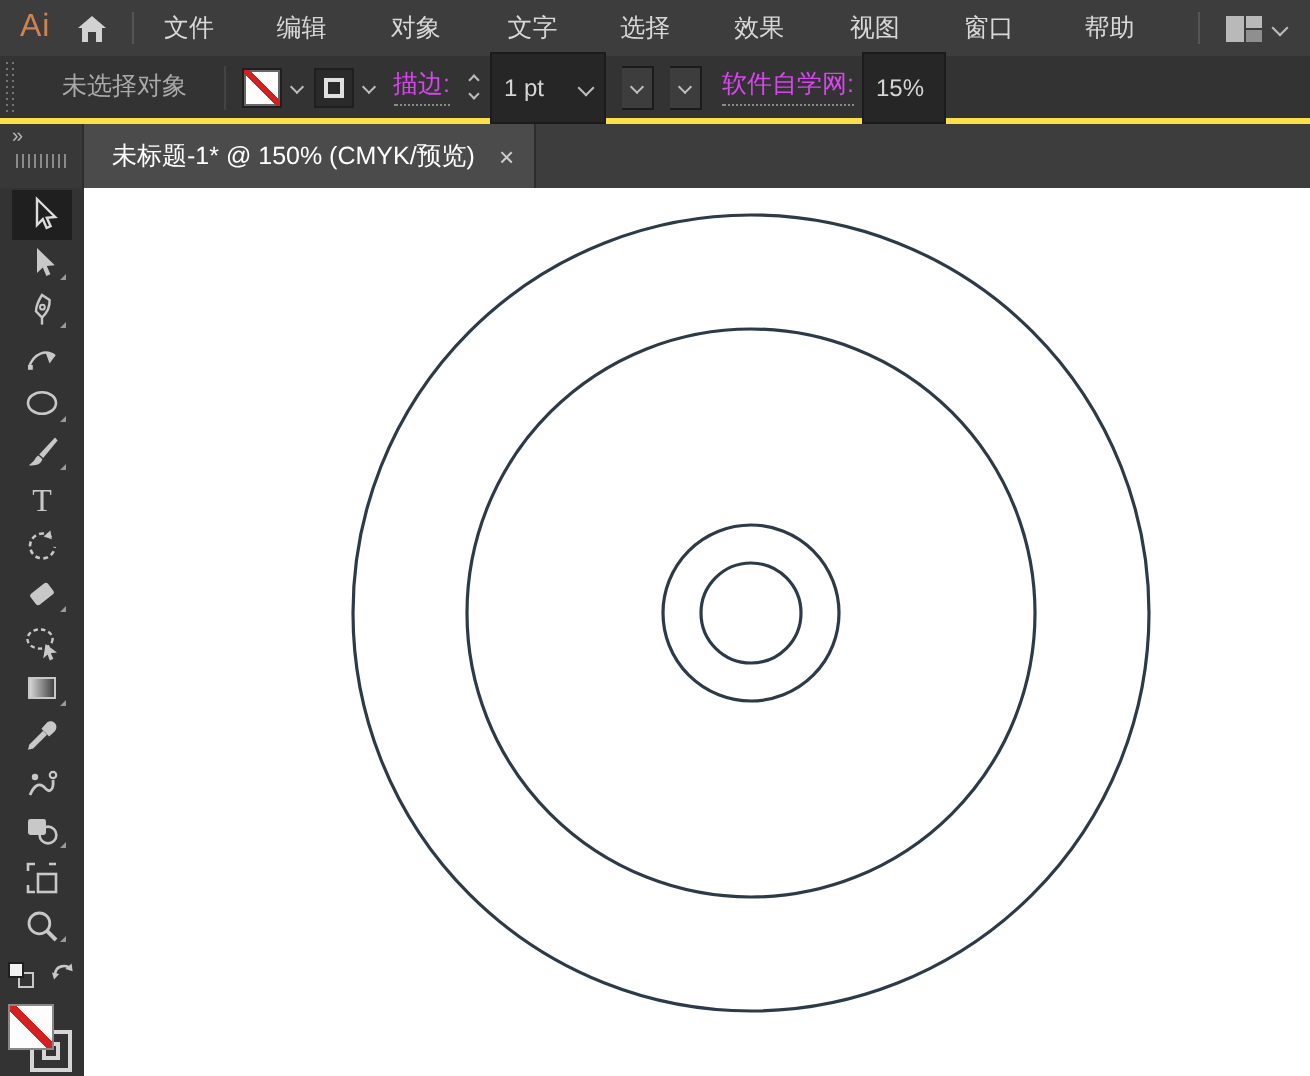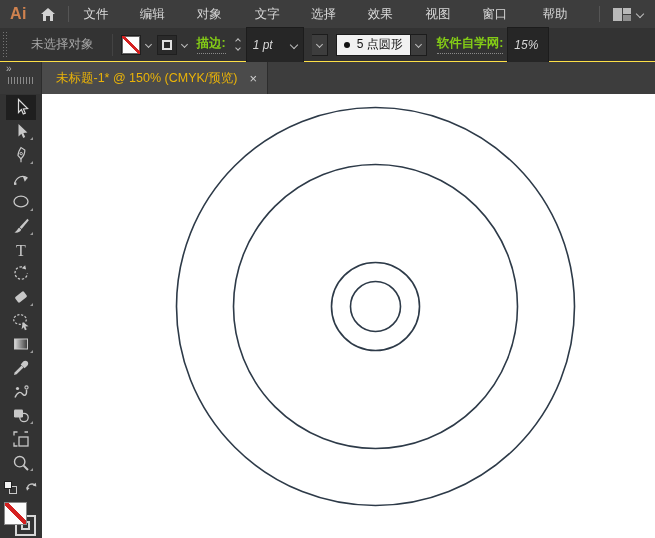--- a/index.html
+++ b/index.html
@@ -2,68 +2,68 @@
 <html><head>
 <meta charset="utf-8">
 <style>
   * { margin:0; padding:0; box-sizing:border-box; }
   html,body { width:655px; height:538px; overflow:hidden; background:#333; }
   body { font-family:"Liberation Sans","DejaVu Sans",sans-serif; -webkit-font-smoothing:antialiased; }
   .app { width:655px; height:538px; display:flex; flex-direction:column; }
 
   
   .menubar { height:28px; background:#3d3d3d; display:flex; align-items:center; flex:0 0 28px; }
-  .ai-logo { color:#d0824f; font-weight:bold; font-size:16px; padding:0 8px 0 10px; letter-spacing:0.5px; }
+  .ai-logo { color:#d0824f; font-weight:normal; font-size:16px; padding:0 8px 0 10px; letter-spacing:0.5px; }
   .home-btn { width:26px; height:28px; display:flex; align-items:center; justify-content:center; }
   .vsep { width:1px; height:16px; background:#555; margin:0 7px; }
   .menus { display:flex; align-items:center; }
   .menu-item { color:#d8d8d8; font-size:12.5px; padding:0 8px; height:28px; line-height:28px; cursor:default; }
   .workspace-btn { margin-left:auto; display:flex; align-items:center; gap:6px; padding-right:12px; }
   .ws-icon { width:18px; height:13px; display:grid; grid-template-columns:9px 8px; grid-template-rows:6px 6px; gap:1px; }
   .ws-icon i:nth-child(1){ grid-row:1/3; background:#b9b9b9; }
   .ws-icon i:nth-child(2){ background:#b9b9b9; }
   .ws-icon i:nth-child(3){ background:#8f8f8f; }
   .chev { width:6px; height:6px; border-right:1.5px solid #bdbdbd; border-bottom:1.5px solid #bdbdbd; transform:rotate(45deg); display:inline-block; }
 
   
-  .controlbar { height:34px; background:#333333; border-bottom:1px solid #fde047; display:flex; align-items:center; flex:0 0 34px; }
+  .controlbar { height:34px; background:#333333; border-bottom:3px solid #fde047; display:flex; align-items:center; flex:0 0 34px; }
   .vgrip { width:7px; height:26px; margin:0 4px 0 2px;
            background-image:repeating-linear-gradient(to bottom,#757575 0 1px,transparent 1px 3px),repeating-linear-gradient(to bottom,#757575 0 1px,transparent 1px 3px);
            background-size:1px 100%,1px 100%; background-position:1px 0,4px 0; background-repeat:no-repeat; }
   .nosel { color:#a9a9a9; font-size:12.5px; padding:0 10px 0 18px; }
   .csep { width:1px; height:22px; background:#434343; margin:0 8px; }
   .swatch { width:20px; height:20px; border:1px solid #1f1f1f; position:relative; }
   .swatch.fill { background:#fdfdfd; box-shadow:0 0 0 1px #666 inset; }
   .swatch.fill::after { content:""; position:absolute; inset:0;
       background:linear-gradient(45deg,transparent 45%,#d42020 45%,#d42020 57%,transparent 57%); }
   .swatch.stroke { background:#2a2a2a; display:flex; align-items:center; justify-content:center; }
   .swatch.stroke i { width:10px; height:10px; border:2px solid #e0e0e0; display:block; }
   .dd-chev { width:16px; height:22px; display:flex; align-items:center; justify-content:center; }
   .dd-chev .chev { width:5px; height:5px; }
-  .link { color:#84cc16; font-size:12.5px; border-bottom:1px dotted #8a8a8a; padding-bottom:1px; margin:3px 4px; white-space:nowrap;font-weight:bold; }
+  .link { color:#d946ef; font-size:12.5px; border-bottom:1px dotted #8a8a8a; padding-bottom:1px; margin:3px 4px; white-space:nowrap; }
   .stepper { display:flex; flex-direction:column; justify-content:center; gap:3px; width:12px; margin:0 2px; }
   .stepper .chev { width:4px; height:4px; margin:0 auto; }
   .stepper .up { transform:rotate(-135deg); }
-  .darkbox { background:#262626; border:1px solid #1c1c1c; height:22px; display:flex; align-items:center; color:#d6d6d6; font-size:12px; padding:17px 6px;font-style:italic; }
+  .darkbox { background:#262626; border:1px solid #1c1c1c; height:22px; display:flex; align-items:center; color:#d6d6d6; font-size:12px; padding:17px 6px; }
   .darkbox.wpt { width:58px; justify-content:space-between; }
   .whitebox { background:#f1f1f1; border:1px solid #1c1c1c; height:22px; display:flex; align-items:center; color:#111; font-size:12px; padding:0 7px; gap:7px; }
   .profile-line { width:52px; height:2.5px; background:#0a0a0a; display:inline-block; }
   .dot { width:6px; height:6px; border-radius:50%; background:#111; display:inline-block; }
   .dd-chev.boxed { background:#3d3d3d; border:1px solid #1c1c1c; height:22px; border-left:none; }
   .opacity-box { width:42px; }
 
   
   .tabrow { height:32px; background:#3d3d3d; display:flex; align-items:stretch; flex:0 0 32px; }
   .tools-header { width:42px; background:#383838; border-right:1px solid #2c2c2c; display:flex; flex-direction:column; align-items:flex-start; padding:2px 0 0 6px; gap:3px; }
   .collapse { color:#b5b5b5; font-size:10px; letter-spacing:1px; line-height:10px; }
   .hgrip { width:26px; height:8px; margin-left:2px;
            background-image:repeating-linear-gradient(to right,#8a8a8a 0 1px,transparent 1px 3px);
            background-size:100% 7px; background-repeat:no-repeat; }
   .doc-tab { background:#4b4b4b; display:flex; align-items:center; padding:0 10px 0 14px; gap:12px; border-right:1px solid #2c2c2c; }
-  .doc-tab .title { color:#eab308; font-size:12.5px; white-space:nowrap; }
+  .doc-tab .title { color:#ffffff; font-size:12.5px; white-space:nowrap; }
   .doc-tab .close { color:#cfcfcf; font-size:13px; line-height:13px; }
   .watermark { margin-left:auto; color:#9a9a9a; font-size:13px; display:flex; align-items:center; padding-right:8px; }
 
   
   .main { flex:1; display:flex; min-height:0; }
   .toolbar { width:42px; background:#333333; display:flex; flex-direction:column; align-items:center; padding-top:1px; flex:0 0 42px; }
   .tool { width:30px; height:24px; border:none; background:transparent; display:flex; align-items:center; justify-content:center; position:relative; padding:0; }
   .tool.active { background:#1f1f1f; height:25px; }
   .tool svg { display:block; }
   .flyout::after { content:""; position:absolute; right:3px; bottom:3px; border-left:3px solid transparent; border-bottom:3px solid #9a9a9a; }
@@ -137,24 +137,20 @@
       </span>
     <span class="darkbox wpt">
       <span>1 pt</span>
       <span class="chev"></span>
     </span>
     <span style="width:8px"></span>
     <span class="dd-chev boxed">
         <span class="chev"></span>
       </span>
     <span style="width:8px"></span>
-    <span class="whitebox">
-      <span class="dot"></span>
-      <span>5 点圆形</span>
-    </span>
     <span class="dd-chev boxed">
         <span class="chev"></span>
       </span>
     <span style="width:6px"></span>
     <span class="link">软件自学网:</span>
     <span class="darkbox opacity-box">
       <span>15%</span>
     </span>
   </div>
 

